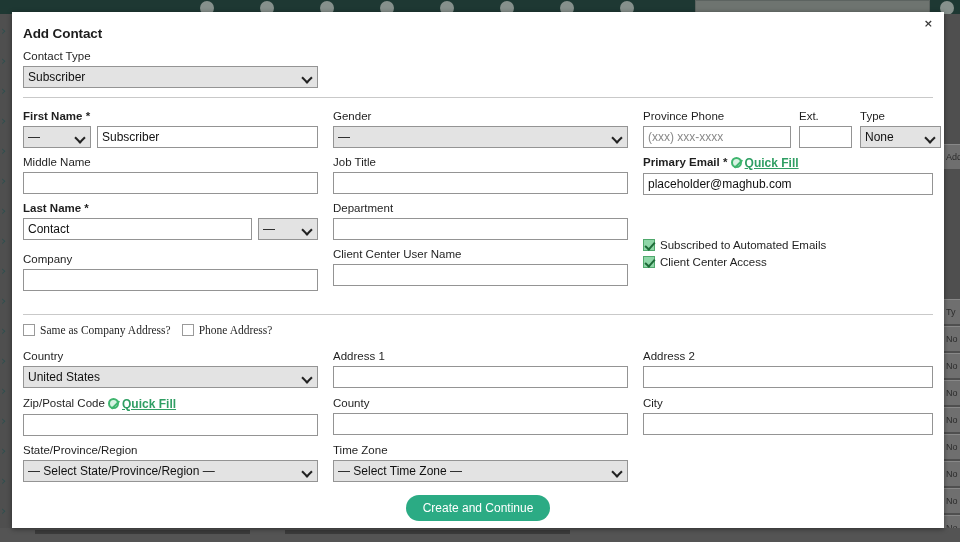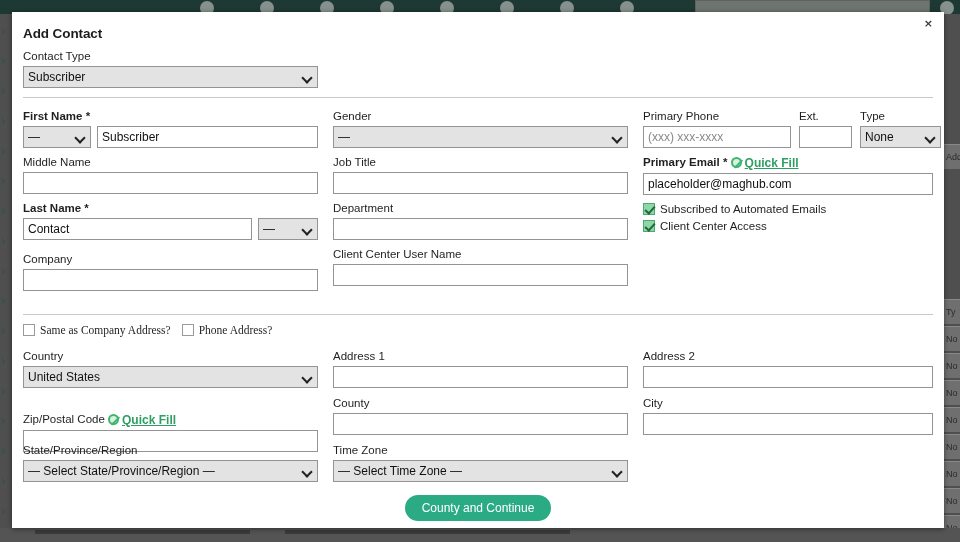--- a/index.html
+++ b/index.html
@@ -277,21 +277,21 @@
   </div>
 
   <div class="col" style="left:321px; top:235px; width:295px;">
     <div class="field-label">Client Center User Name</div>
     <input class="txt" value="" style="">
   </div>
 
   <div class="col" style="left:631px; top:97px; width:290px;">
     <div style="display:flex; gap:8px;">
       <div style="width:148px; flex:0 0 148px;">
-        <div class="field-label">Primary Phone</div>
+        <div class="field-label">Province Phone</div>
         <input class="txt" placeholder="(xxx) xxx-xxxx" style="">
       </div>
       <div style="width:53px; flex:0 0 53px;">
         <div class="field-label">Ext.</div>
         <input class="txt" value="" style="">
       </div>
       <div style="width:81px; flex:0 0 81px;">
         <div class="field-label">Type</div>
         <div class="sel-wrap">
           <select class="sel">
@@ -307,21 +307,21 @@
       <span>Primary Email *</span>
       <span class="quickfill">
         <span class="qf-icon"></span>
         <span class="qf-text">Quick Fill</span>
       </span>
     </div>
     <input class="txt" value="placeholder@maghub.com" style="">
   </div>
 
   <div class="col" style="left:631px; top:191px;">
-    <div class="cbrow" style="margin-bottom:5px;">
+    <div class="cbrow" style="margin-bottom:5px;margin-top:36px;">
       <span class="cbox checked"></span>
       <span class="cb-label">Subscribed to Automated Emails</span>
     </div>
     <div class="cbrow">
       <span class="cbox checked"></span>
       <span class="cb-label">Client Center Access</span>
     </div>
   </div>
 
   <hr class="divider" style="left:11px; top:302px; width:910px;">
@@ -351,21 +351,21 @@
   <div class="col" style="left:321px; top:337px; width:295px;">
     <div class="field-label">Address 1</div>
     <input class="txt" value="" style="">
   </div>
 
   <div class="col" style="left:631px; top:337px; width:290px;">
     <div class="field-label">Address 2</div>
     <input class="txt" value="" style="">
   </div>
 
-  <div class="col" style="left:11px; top:384px; width:295px;margin-top:16px;">
+  <div class="col" style="left:11px; top:384px; width:295px;">
     <div class="field-label">
       <span>Zip/Postal Code</span>
       <span class="quickfill">
         <span class="qf-icon"></span>
         <span class="qf-text">Quick Fill</span>
       </span>
     </div>
     <input class="txt" value="" style="">
   </div>
 
@@ -391,16 +391,16 @@
   <div class="col" style="left:11px; top:431px; width:295px;">
     <div class="field-label">State/Province/Region</div>
     <div class="sel-wrap">
       <select class="sel">
         <option>— Select State/Province/Region —</option>
       </select>
     </div>
   </div>
 
   <div id="footer-buttons">
-    <button class="btn" id="btn-continue" style="background: rgb(43, 171, 132);">County and Continue</button>
+    <button class="btn" id="btn-continue" style="background: rgb(43, 171, 132);">Create and Continue</button>
   </div>
 
 </div>
 
 </body></html>

